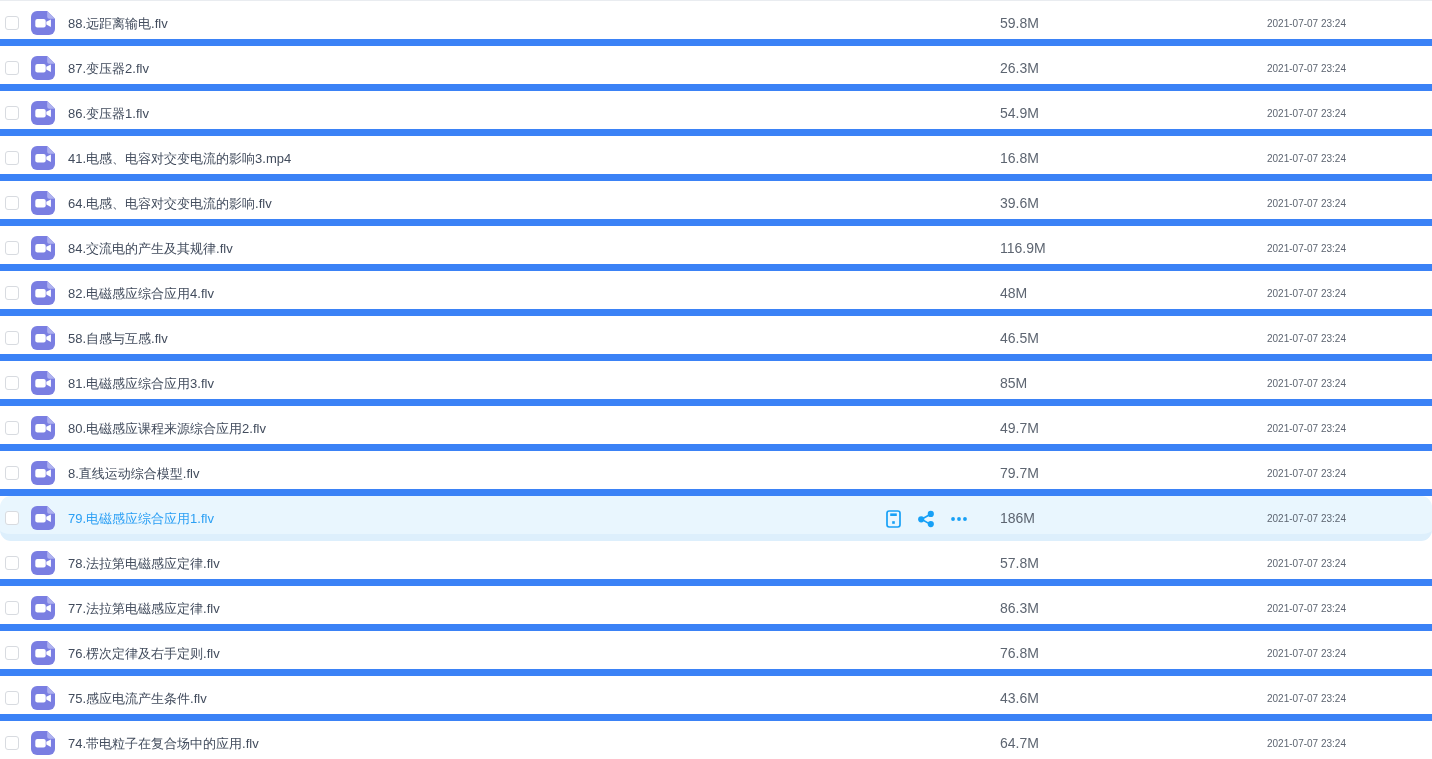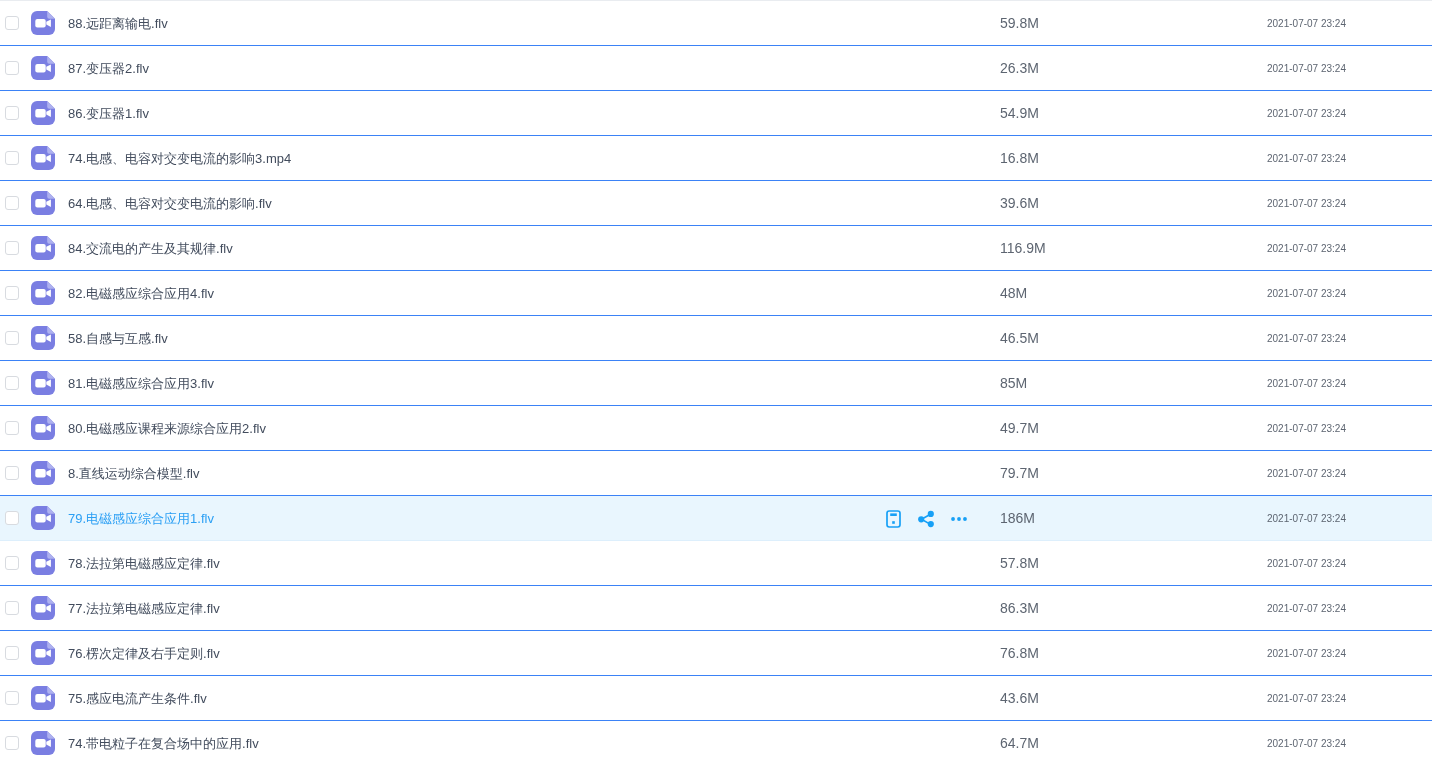--- a/index.html
+++ b/index.html
@@ -9,26 +9,27 @@
     overflow: hidden;
     font-family: "Liberation Sans", "DejaVu Sans", sans-serif;
   }
   .file-list {
     width: 1432px;
     border-top: 1px solid #e9ecf0;
   }
   .row {
     position: relative;
     height: 45px;
-    border-bottom: 1px solid #3b82f6;
+    border-bottom: 7px solid #3b82f6;
     background: #ffffff;
   }
   .row.active {
     background: #e9f6fe;
     border-bottom-color: #ddeffc;
+    border-radius: 11px;
   }
   .checkbox {
     position: absolute;
     left: 5px; top: 15px;
     width: 14px; height: 14px;
     border: 1px solid #d8dbe0;
     border-radius: 3px;
     background: #ffffff;
     cursor: pointer;
   }
@@ -135,21 +136,21 @@
   <div class="row">
     <span class="checkbox"></span>
     <span class="file-icon">
       <svg width="24" height="24" viewBox="0 0 24 24">
         <path d="M6 0 H16.2 L24 7.8 V18 A6 6 0 0 1 18 24 H6 A6 6 0 0 1 0 18 V6 A6 6 0 0 1 6 0 Z" fill="#7a7ee2"></path>
         <path d="M16.2 0 L24 7.8 H18.2 A2 2 0 0 1 16.2 5.8 Z" fill="#aeb1ef"></path>
         <rect x="4.3" y="7.9" width="10.4" height="8.6" rx="2.1" fill="#ffffff"></rect>
         <path d="M15.3 10.7 L19.9 8.4 V15.9 L15.3 13.6 Z" fill="#ffffff"></path>
       </svg>
     </span>
-    <span class="file-name">74.电感、电容对交变电流的影响3.mp4</span>
+    <span class="file-name">41.电感、电容对交变电流的影响3.mp4</span>
 
     <span class="file-size">16.8M</span>
     <span class="file-date">2021-07-07 23:24</span>
   </div>
 
   <div class="row">
     <span class="checkbox"></span>
     <span class="file-icon">
       <svg width="24" height="24" viewBox="0 0 24 24">
         <path d="M6 0 H16.2 L24 7.8 V18 A6 6 0 0 1 18 24 H6 A6 6 0 0 1 0 18 V6 A6 6 0 0 1 6 0 Z" fill="#7a7ee2"></path>

